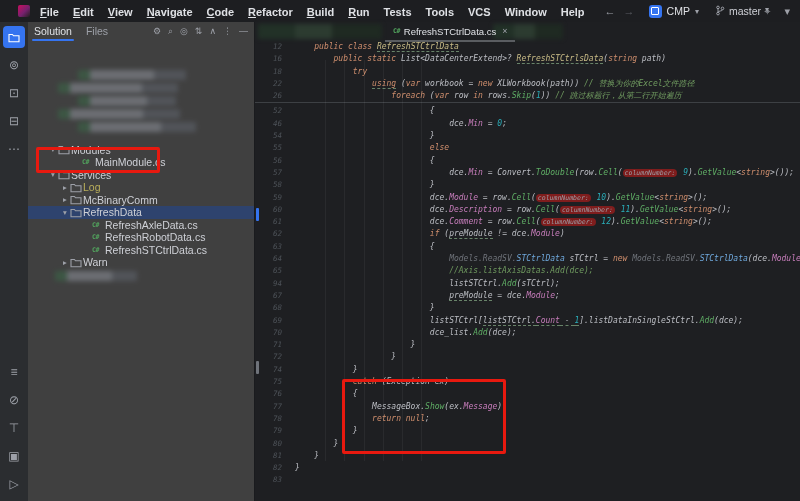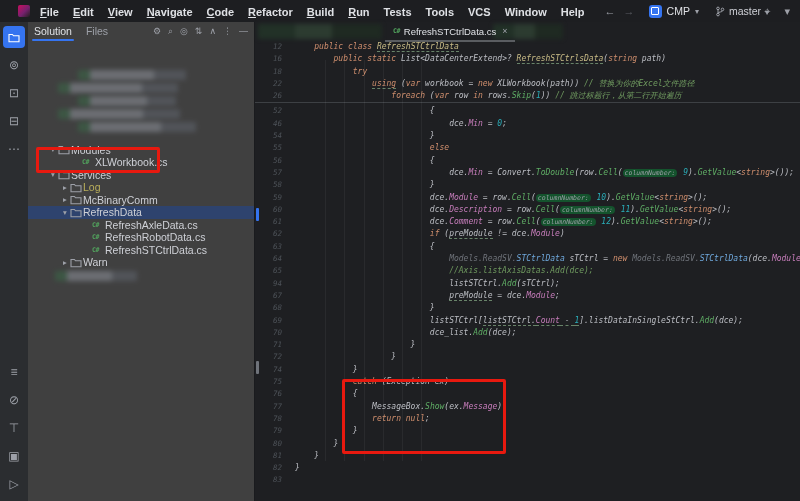--- a/index.html
+++ b/index.html
@@ -12,21 +12,21 @@
             background:linear-gradient(135deg,#c90f5e 0%,#77216f 55%,#21201f 100%);}
   .menu-item{font-size:11px;color:#dfe1e5;margin-right:14px;cursor:default;font-weight:bold;}
   .menu-item u{text-decoration:underline;text-underline-offset:1px;}
   #nav-arrows{display:flex;align-items:center;margin-left:6px;gap:8px;color:#9da0a8;font-size:11px;}
   #nav-arrows .fwd{color:#5a5d63;}
   #run-widget{display:flex;align-items:center;margin-left:14px;gap:5px;}
   #run-badge{width:13px;height:13px;border-radius:3px;background:#3574f0;display:flex;align-items:center;justify-content:center;}
   #run-badge i{display:block;width:6px;height:6px;border:1.4px solid #fff;border-radius:1px;}
   #run-project{font-size:10.5px;color:#dfe1e5;}
   .chev{font-size:8px;color:#9da0a8;}
-  #branch-widget{display:flex;align-items:flex-end;margin-left:16px;gap:4px;}
+  #branch-widget{display:flex;align-items:flex-start;margin-left:16px;gap:4px;}
   #branch-name{font-size:10.5px;color:#ced0d6;}
   #title-right{position:absolute;right:10px;top:0;height:22px;display:flex;align-items:center;gap:14px;color:#9da0a8;font-size:11px;}
   
   #activity{position:absolute;left:0;top:22px;width:28px;height:479px;background:#2b2d30;
             display:flex;flex-direction:column;align-items:center;padding-top:4px;box-sizing:border-box;}
   .act-icon{width:22px;height:22px;margin-bottom:6px;display:flex;align-items:center;justify-content:center;
             color:#9da0a8;font-size:12px;border-radius:4px;cursor:pointer;}
   .act-icon.active{background:#3574f0;color:#fff;}
   #activity .spacer{flex:1;}
   
@@ -60,21 +60,21 @@
         font-family:"DejaVu Sans Mono",monospace;font-size:8px;line-height:12.3px;font-style:italic;}
   .code-row{height:12.3px;display:flex;white-space:pre;}
   .gut{flex:0 0 40px;text-align:right;padding-right:13px;color:#4d5258;font-size:7.5px;box-sizing:border-box;}
   .src{flex:1;color:#bcbec4;}
   .fold-div{height:2px;border-top:1px solid #3d4044;margin:0;}
   .guide{position:absolute;width:1px;background:rgba(255,255,255,0.05);top:20px;bottom:40px;}
   .c-kw{color:#cf8e6d}.c-mth{color:#5fad65}.c-prop{color:#c77dbb}.c-num{color:#2aacb8}
   .c-cmt{color:#6f9a5f}.c-cls{color:#bcbec4}.c-cls2{color:#6fa8dc}.c-dim{color:#6f737a}
   .c-pln{color:#bcbec4}.c-decl{color:#c9bc87}.c-fld{color:#bcbec4}
   .c-u{border-bottom:1px dashed rgba(130,165,130,.75);}
-  .c-hint{background:#14532d;color:#9da0a8;border-radius:4px;padding:0 2px;font-size:6.5px;margin-right:1px;}
+  .c-hint{background:#7f1d1d;color:#9da0a8;border-radius:4px;padding:0 2px;font-size:6.5px;margin-right:1px;}
   .vcs-bar{position:absolute;width:3px;border-radius:1px;}
   
   .anno{position:absolute;border:3px solid #e8190f;border-radius:2px;pointer-events:none;z-index:20;}
   #anno-services{left:36px;top:147px;width:118px;height:20px;}
   #anno-catch{left:342px;top:379px;width:158px;height:69px;}
 </style>
 </head>
 <body>
 
 <div id="titlebar">
@@ -152,21 +152,21 @@
             <path d="M1 2.5h3.4l1.1 1.3H11v6H1z" fill="none" stroke="#9da0a8" stroke-width="1.1"></path>
           </svg>
         </span>
         <span class="">Modules</span>
       </div>
       <div class="tree-row" style="top: 116px; padding-left: 44px;">
         <span class="tr-chev"></span>
         <span class="tr-icon">
           <span class="cs-badge">C#</span>
         </span>
-        <span class="">XLWorkbook.cs</span>
+        <span class="">MainModule.cs</span>
       </div>
       <div class="tree-row" style="top: 128.5px; padding-left: 20px;">
         <span class="tr-chev">▾</span>
         <span class="tr-icon">
           <svg width="12" height="11" viewBox="0 0 12 11">
             <path d="M1 2.5h3.4l1.1 1.3H11v6H1z" fill="none" stroke="#9da0a8" stroke-width="1.1"></path>
           </svg>
         </span>
         <span class="">Services</span>
       </div>

